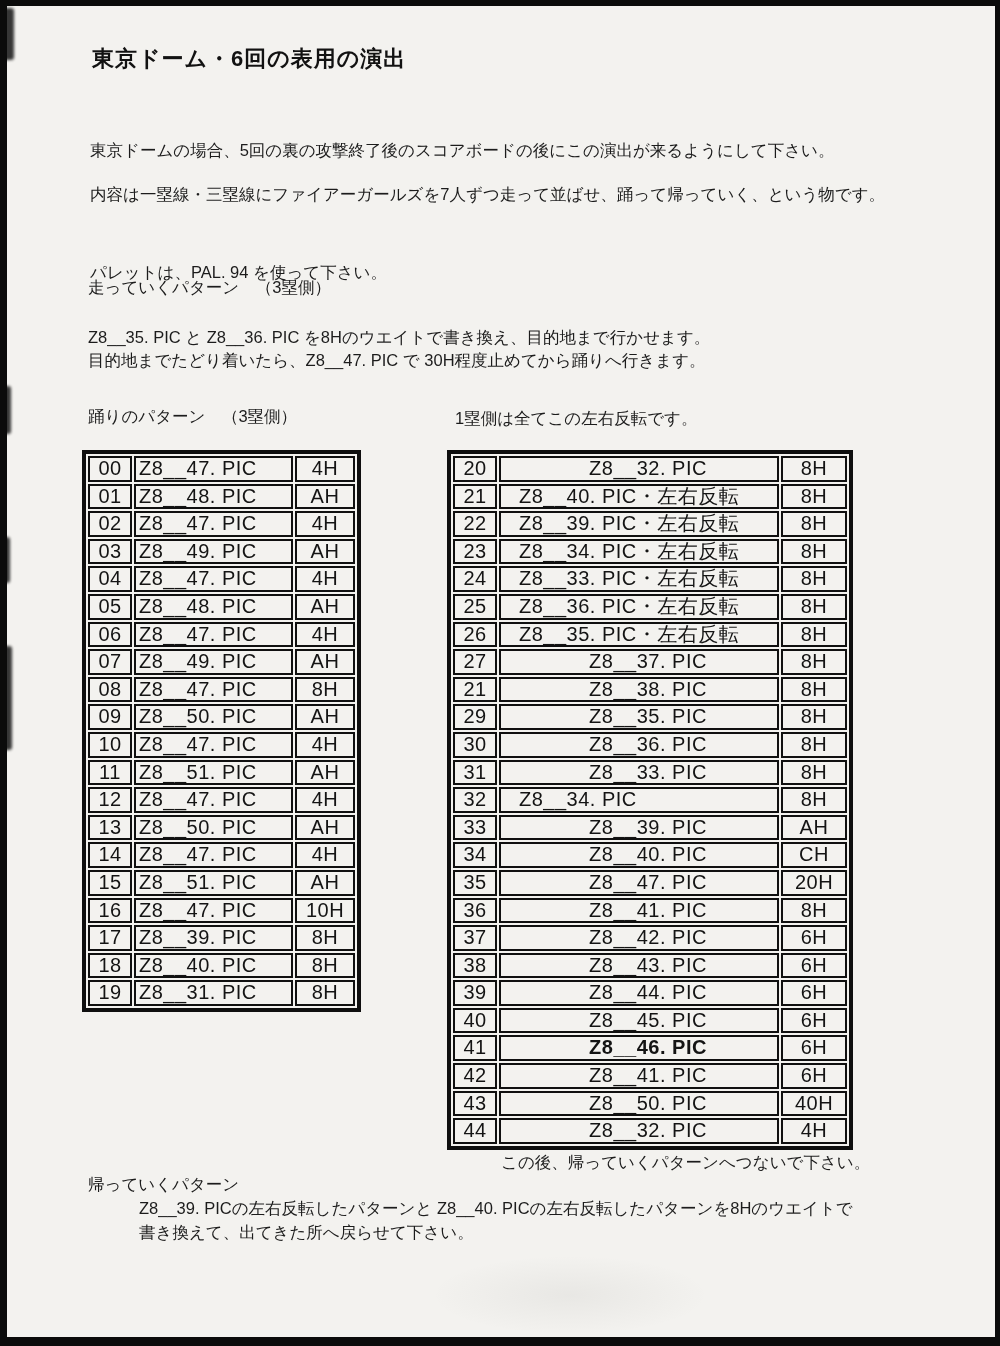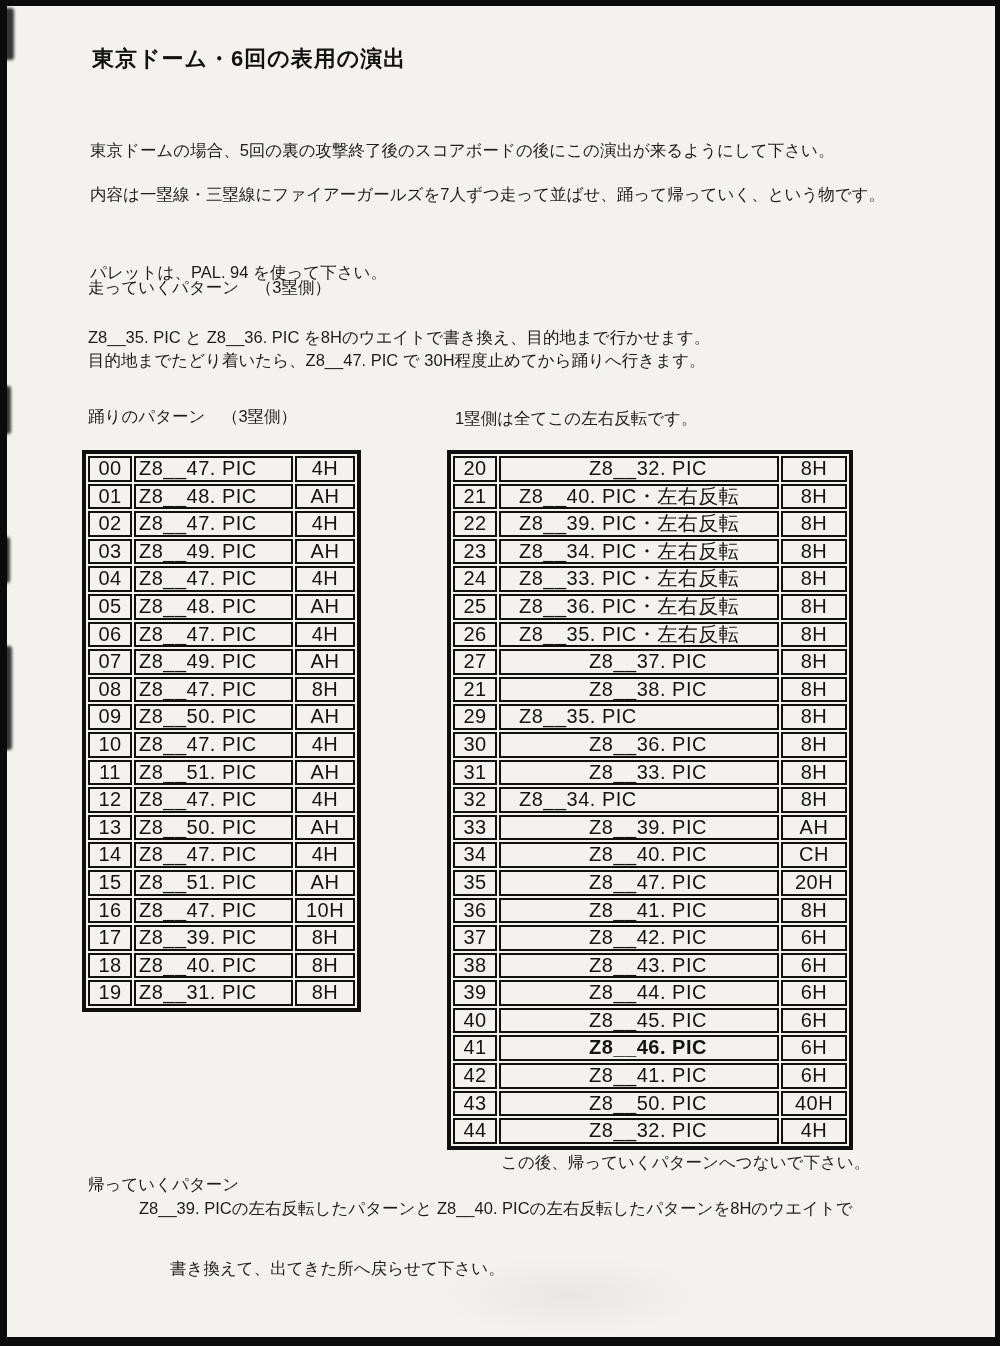--- a/index.html
+++ b/index.html
@@ -244,21 +244,21 @@
   </tr>
 
   <tr>
     <td class="c-num">21</td>
     <td class="c-name" style="text-align: center;">Z8__38. PIC</td>
     <td class="c-wait">8H</td>
   </tr>
 
   <tr>
     <td class="c-num">29</td>
-    <td class="c-name" style="text-align: left; margin-top: 13px;">Z8__35. PIC</td>
+    <td class="c-name" style="text-align: center; margin-top: 13px;">Z8__35. PIC</td>
     <td class="c-wait">8H</td>
   </tr>
 
   <tr>
     <td class="c-num">30</td>
     <td class="c-name" style="text-align: center;">Z8__36. PIC</td>
     <td class="c-wait">8H</td>
   </tr>
 
   <tr>
@@ -344,13 +344,13 @@
     <td class="c-name" style="text-align: center;">Z8__32. PIC</td>
     <td class="c-wait">4H</td>
   </tr>
 </tbody>
 </table>
 
 <div class="txt" style="left:501px;top:1152px;">この後、帰っていくパターンへつないで下さい。</div>
 
 <div class="txt" style="left:88px;top:1174px;">帰っていくパターン</div>
 <div class="txt" style="left:139px;top:1198px;">Z8__39. PICの左右反転したパターンと Z8__40. PICの左右反転したパターンを8Hのウエイトで</div>
-<div class="txt" style="left:139px;top:1258px;margin-left:31px;">書き換えて、出てきた所へ戻らせて下さい。</div>
+<div class="txt" style="left:139px;top:1222px;">書き換えて、出てきた所へ戻らせて下さい。</div>
 
 </body></html>

